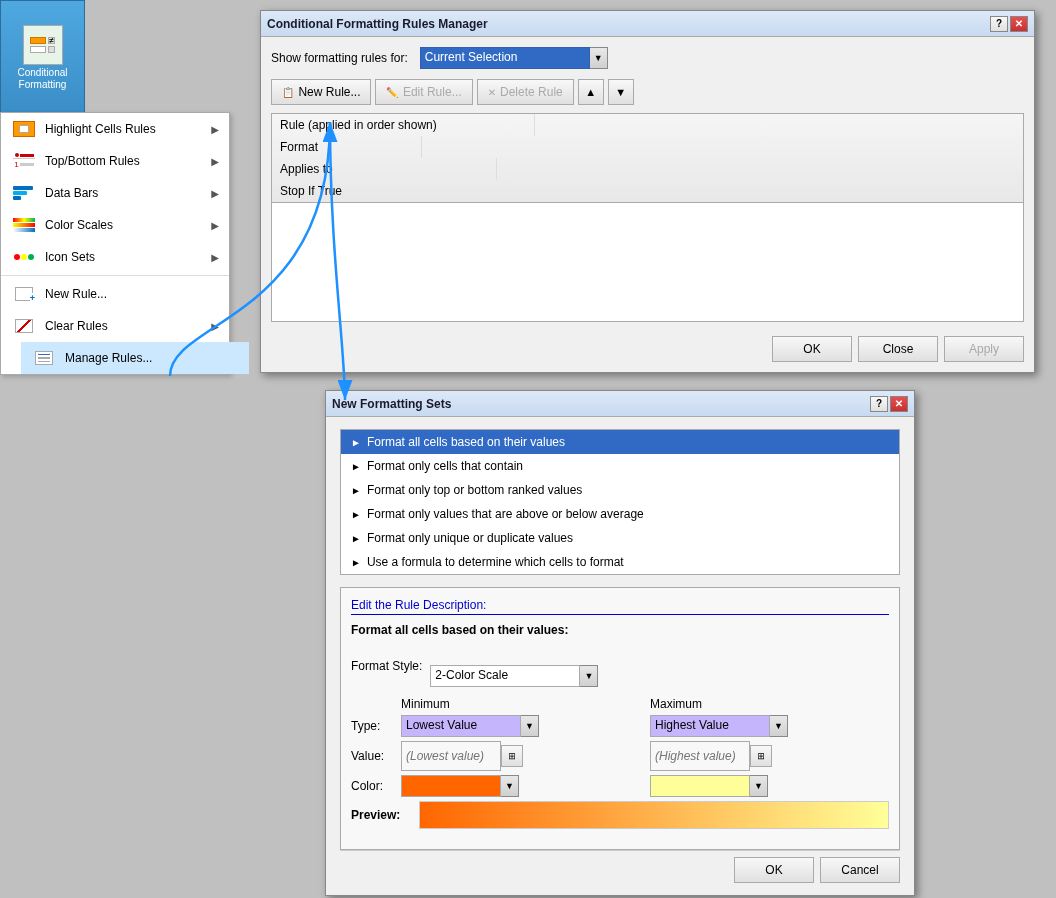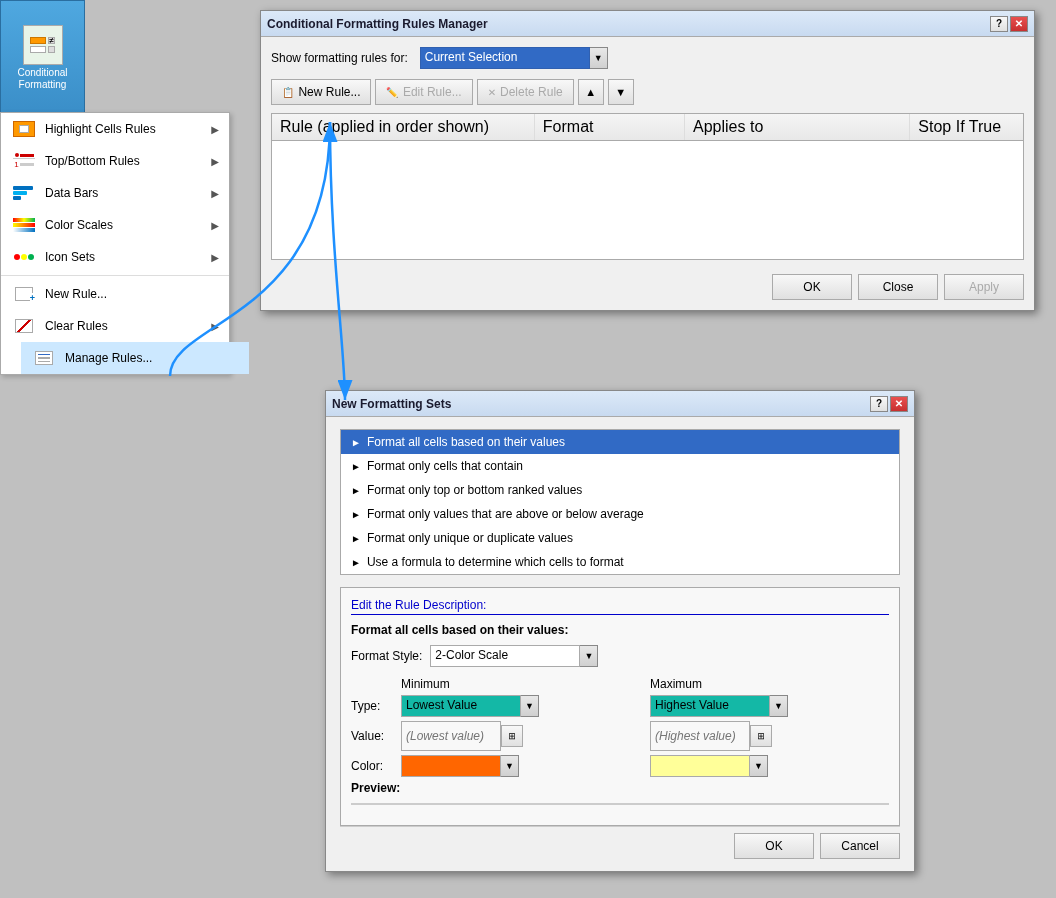--- a/index.html
+++ b/index.html
@@ -206,21 +206,22 @@
       align-items: center;
       justify-content: center;
       font-size: 11px;
       cursor: pointer;
     }
     .cfrm-table-header {
       display: flex;
       background: linear-gradient(to bottom, #f5f5f5, #e8e8e8);
       border: 1px solid #aaa;
       border-bottom: none;
-      font-size: 16px;
+      font-size: 12px;
+      flex-direction: column;
     }
     .cfrm-table-header-cell {
       padding: 4px 8px;
       border-right: 1px solid #ddd;
     }
     .cfrm-table-body {
       border: 1px solid #aaa;
       height: 120px;
       background: white;
       margin-bottom: 10px;
@@ -301,20 +302,21 @@
       margin-bottom: 10px;
       gap: 8px;
     }
     .nfr-format-style-label {
       font-size: 12px;
       white-space: nowrap;
     }
     .nfr-select-wrap {
       display: flex;
       align-items: flex-end;
+      margin-top: 20px;
     }
     .nfr-select {
       border: 1px solid #aaa;
       padding: 2px 4px;
       font-size: 12px;
       height: 22px;
       background: white;
       width: 150px;
     }
     .nfr-select-arrow {
@@ -329,21 +331,21 @@
       font-size: 9px;
     }
     .nfr-type-select-wrap {
       display: flex;
       align-items: center;
     }
     .nfr-type-select {
       border: 1px solid #aaa;
       font-size: 12px;
       height: 22px;
-      background: #14b8a6;
+      background: #c4b5fd;
       width: 120px;
       padding: 2px 4px;
     }
     .nfr-value-input {
       border: 1px solid #aaa;
       font-size: 12px;
       height: 22px;
       background: #f8f8f8;
       color: #888;
       font-style: italic;
@@ -357,23 +359,23 @@
       width: 18px;
       height: 22px;
       display: flex;
       align-items: center;
       justify-content: center;
       font-size: 9px;
       cursor: pointer;
     }
     .nfr-preview-row {
       display: flex;
+      align-items: center;
       margin-bottom: 10px;
       gap: 8px;
-      flex-direction: column;
     }
     .nfr-preview-label {
       font-size: 12px;
       font-weight: bold;
       width: 60px;
     }
     .nfr-preview-box {
       flex: 1;
       height: 28px;
       border: 1px solid #ccc;

